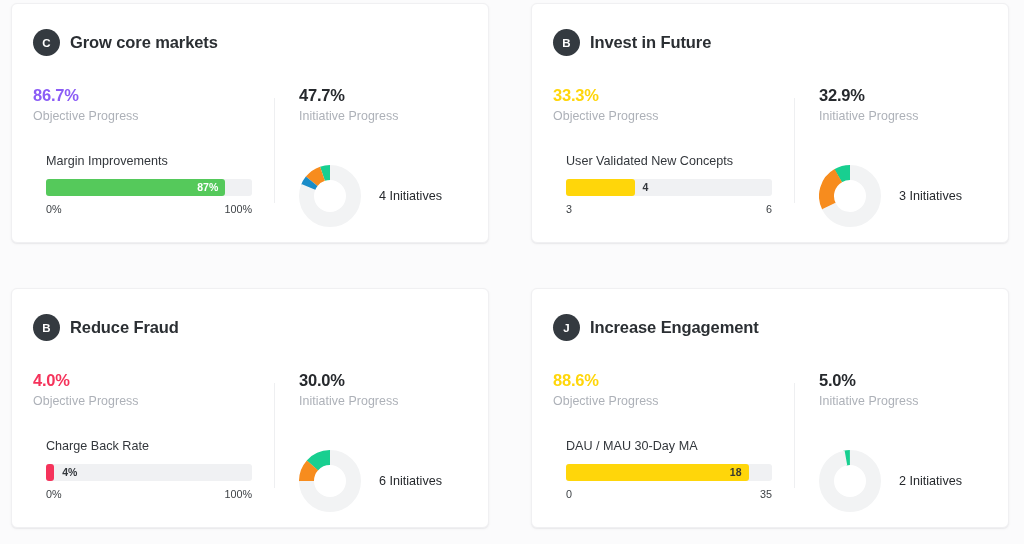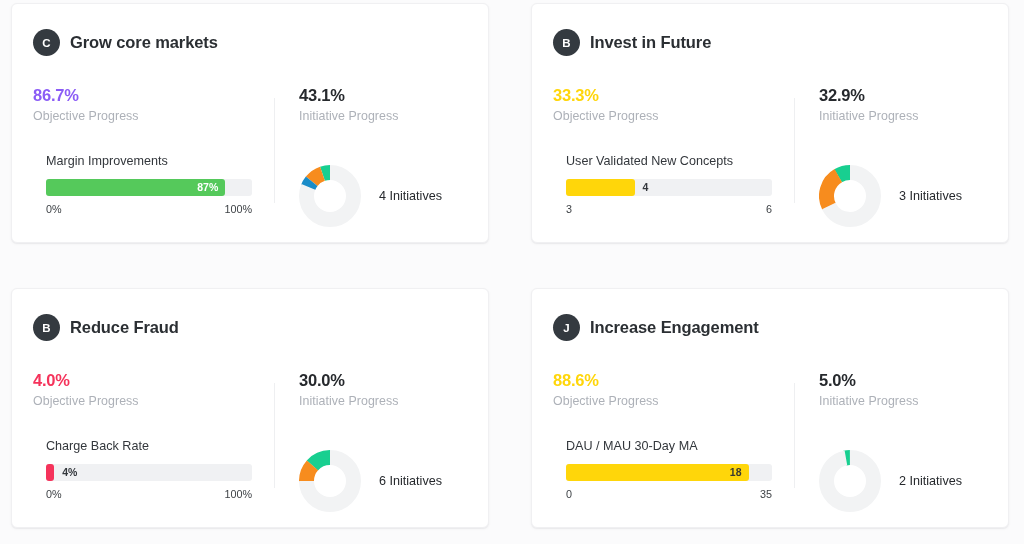--- a/index.html
+++ b/index.html
@@ -161,21 +161,21 @@
             </div>
             <div class="bar-scale">
               <span>0%</span>
               <span>100%</span>
             </div>
           </div>
         </div>
         <div class="divider"></div>
         <div class="col-right">
           <div class="metric">
-            <div class="metric-value dark">43.1%</div>
+            <div class="metric-value dark">47.7%</div>
             <div class="metric-label">Initiative Progress</div>
           </div>
           <div class="donut-row">
             <svg class="donut" viewBox="0 0 62 62">
               <circle cx="31" cy="31" r="23.5" fill="none" stroke="#18cf90" stroke-width="15" stroke-dasharray="7.68 139.98" transform="rotate(-108.72 31 31)"></circle>
               <circle cx="31" cy="31" r="23.5" fill="none" stroke="#f78c1e" stroke-width="15" stroke-dasharray="13.29 134.37" transform="rotate(-141.12 31 31)"></circle>
               <circle cx="31" cy="31" r="23.5" fill="none" stroke="#1a8cc8" stroke-width="15" stroke-dasharray="7.38 140.27" transform="rotate(-159.12 31 31)"></circle>
               <circle cx="31" cy="31" r="23.5" fill="none" stroke="#f2f3f4" stroke-width="15" stroke-dasharray="119.31 28.35" transform="rotate(-450 31 31)"></circle>
             </svg>
             <div class="donut-caption">4 Initiatives</div>

